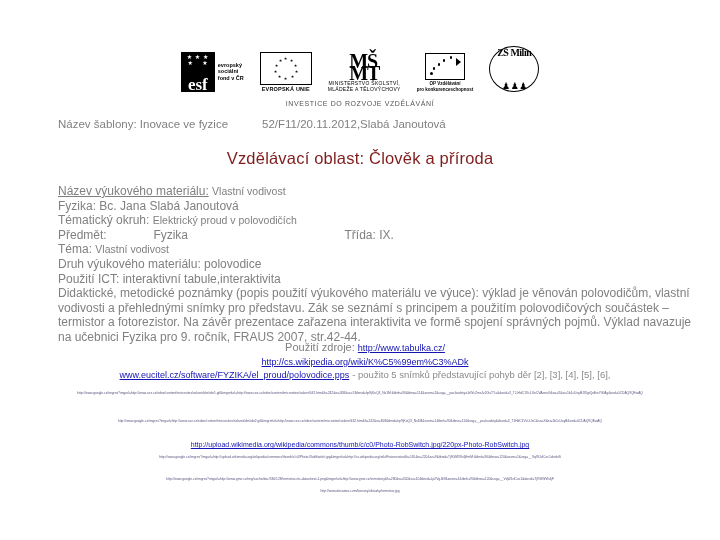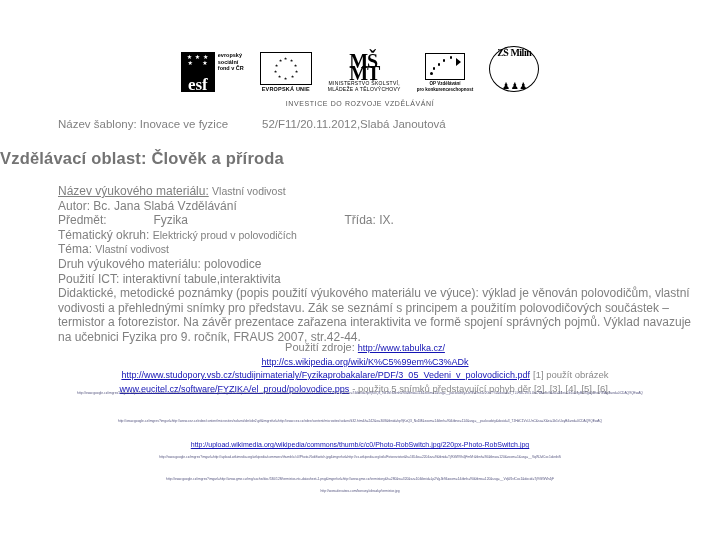--- a/index.html
+++ b/index.html
@@ -38,21 +38,21 @@
   }
   .logo {
     display: flex;
     align-items: flex-end;
     justify-content: center;
   }
 
   
   .logo-esf {
     display: flex;
-    align-items: flex-start;
+    align-items: center;
     gap: 3px;
   }
   .esf-box {
     width: 34px;
     height: 40px;
     background: #000000;
     position: relative;
   }
   .esf-box .stars {
     position: absolute;
@@ -248,24 +248,24 @@
   }
   .header-row .left { white-space: nowrap; }
   .header-row .right { white-space: nowrap; margin-left: 34px; }
 
   
   .slide-title {
     position: absolute;
     left: 0;
     top: 149px;
     width: 720px;
-    text-align: left;
+    text-align: center;
     font-size: 16.5px;
-    font-weight: bold;
-    color: #737373;
+    font-weight: normal;
+    color: #7f1d1d;
     letter-spacing: 0.2px;
   }
 
   
   .body-block {
     position: absolute;
     left: 20px;
     top: 184px;
     width: 690px;
     color: #808080;
@@ -420,39 +420,39 @@
   <div class="slide-title">Vzdělávací oblast: Člověk a příroda</div>
 
   <div class="body-block">
 
     <div class="meta-line">
       <span class="lab-underline">Název výukového materiálu:</span>
       <span class="val-small">Vlastní vodivost</span>
     </div>
 
     <div class="meta-line">
-      <span>Autor:</span>
-      <span>Bc. Jana Slabá Vzdělávání</span>
+      <span>Fyzika:</span>
+      <span>Bc. Jana Slabá Janoutová</span>
+    </div>
+
+    <div class="meta-line">
+      <span>Tématický okruh:</span>
+      <span class="val-small">Elektrický proud v polovodičích</span>
     </div>
 
     <div class="meta-line">
       <span>Předmět:</span>
       <span class="tab-gap"></span>
       <span>Fyzika</span>
       <span class="wide-gap"></span>
       <span>Třída:</span>
       <span>IX.</span>
     </div>
 
     <div class="meta-line">
-      <span>Tématický okruh:</span>
-      <span class="val-small">Elektrický proud v polovodičích</span>
-    </div>
-
-    <div class="meta-line">
       <span>Téma:</span>
       <span class="val-small">Vlastní vodivost</span>
     </div>
 
     <div class="meta-line">
       <span>Druh výukového materiálu:</span>
       <span>polovodice</span>
     </div>
 
     <div class="meta-line">
@@ -465,24 +465,20 @@
 
   <div class="sources">
     <div class="src-line">
       <span>Použití zdroje:</span>
       <a class="link" href="#">http://www.tabulka.cz/</a>
     </div>
     <div class="src-line">
       <a class="link" href="#">http://cs.wikipedia.org/wiki/K%C5%99em%C3%ADk</a>
     </div>
     <div class="src-line">
-      <a class="link" href="#">http://www.studopory.vsb.cz/studijnimaterialy/Fyzikaprobakalare/PDF/3_05_Vedeni_v_polovodicich.pdf</a>
-      <span class="note">[1] použít obrázek</span>
-    </div>
-    <div class="src-line">
       <a class="link" href="#">www.eucitel.cz/software/FYZIKA/el_proud/polovodice.pps</a>
       <span class="note">- použito 5 snímků představující pohyb děr [2], [3], [4], [5], [6],</span>
     </div>
   </div>
 
   <div class="micro m1">
     <span class="plain">http://www.google.cz/imgres?imgurl=http://www.cez.cz/edee/content/microsites/solarni/obr/obr1.gif&amp;imgrefurl=http://www.cez.cz/edee/content/microsites/solarni/k32.htm&amp;h=242&amp;w=308&amp;sz=7&amp;tbnid=hp9jKoQ3_Nx1M:&amp;tbnh=90&amp;tbnw=114&amp;zoom=1&amp;usg=__pacloudstyoJxWcZmsJz2GuTY=&amp;docid=3_TJ-HdC1VcLUnCVAonoG&amp;sa=X&amp;ei=1b1cUoyBJIXgtQaEwYGIAg&amp;ved=0CDAQ9QEwAQ</span>
   </div>
 
   <div class="micro m2">

